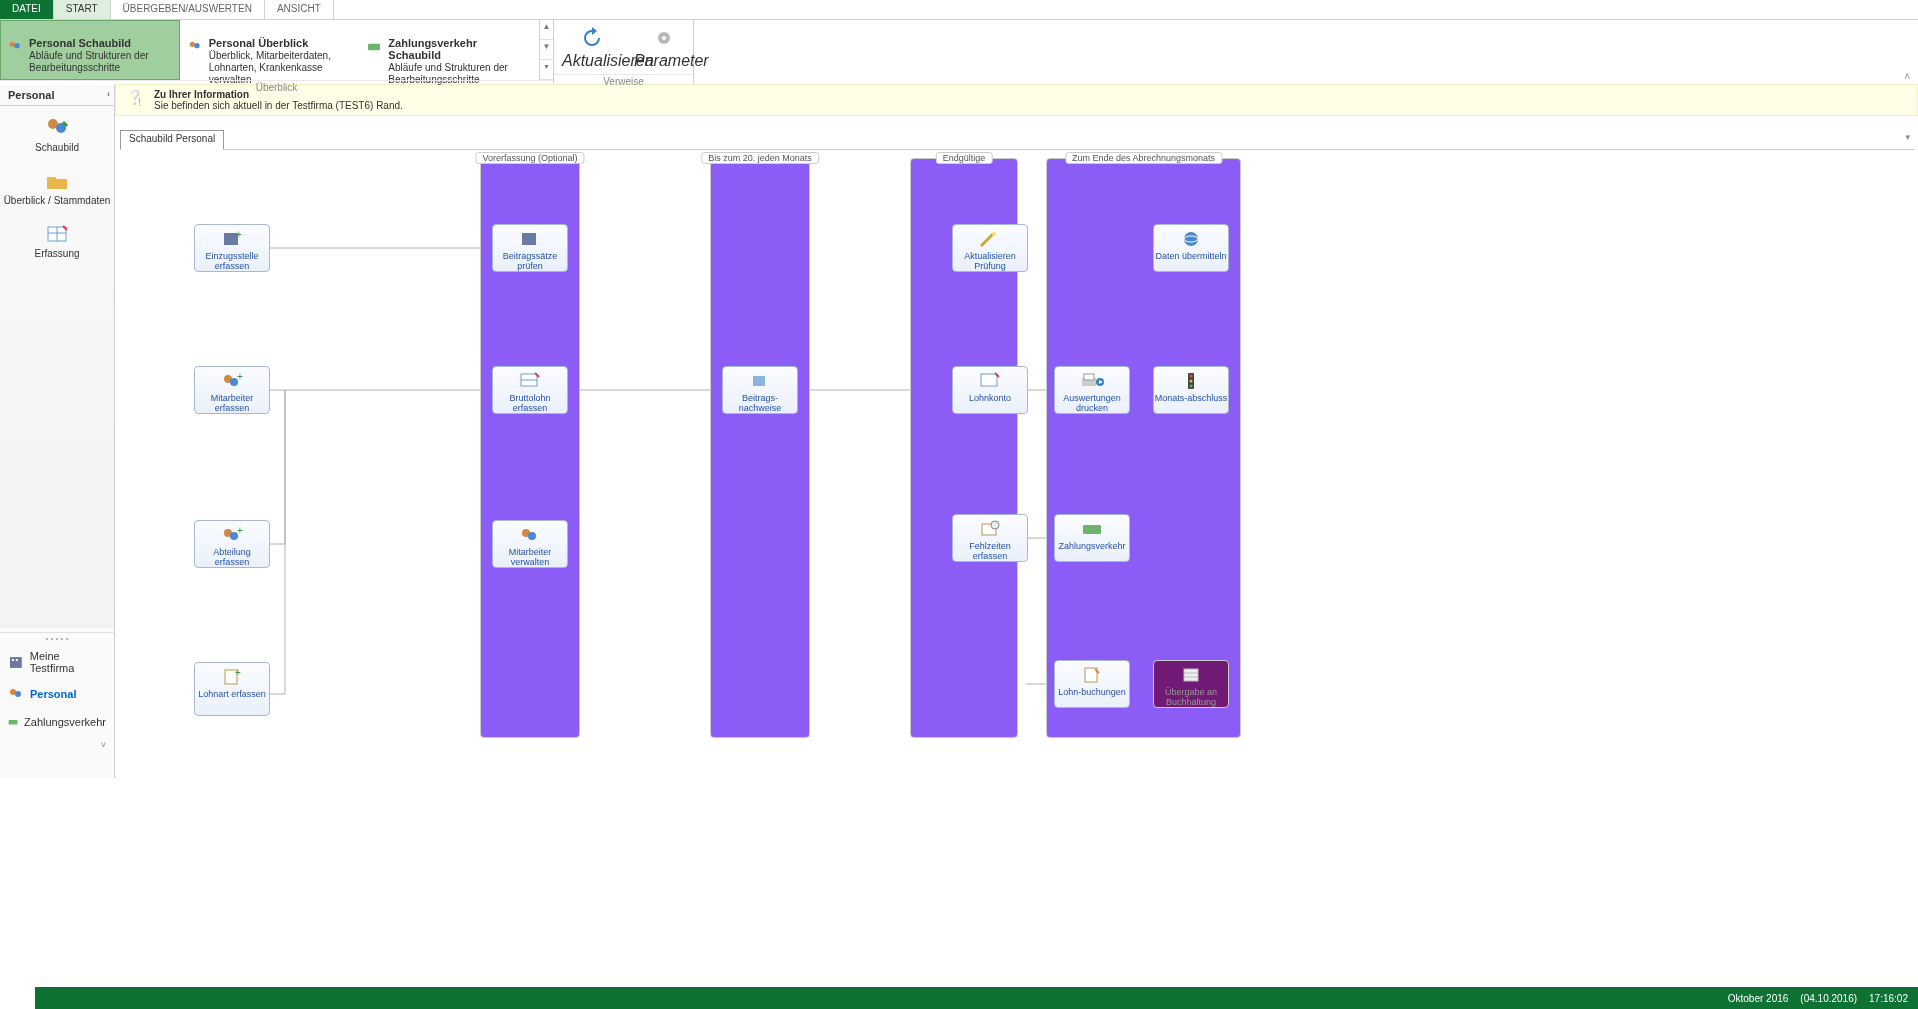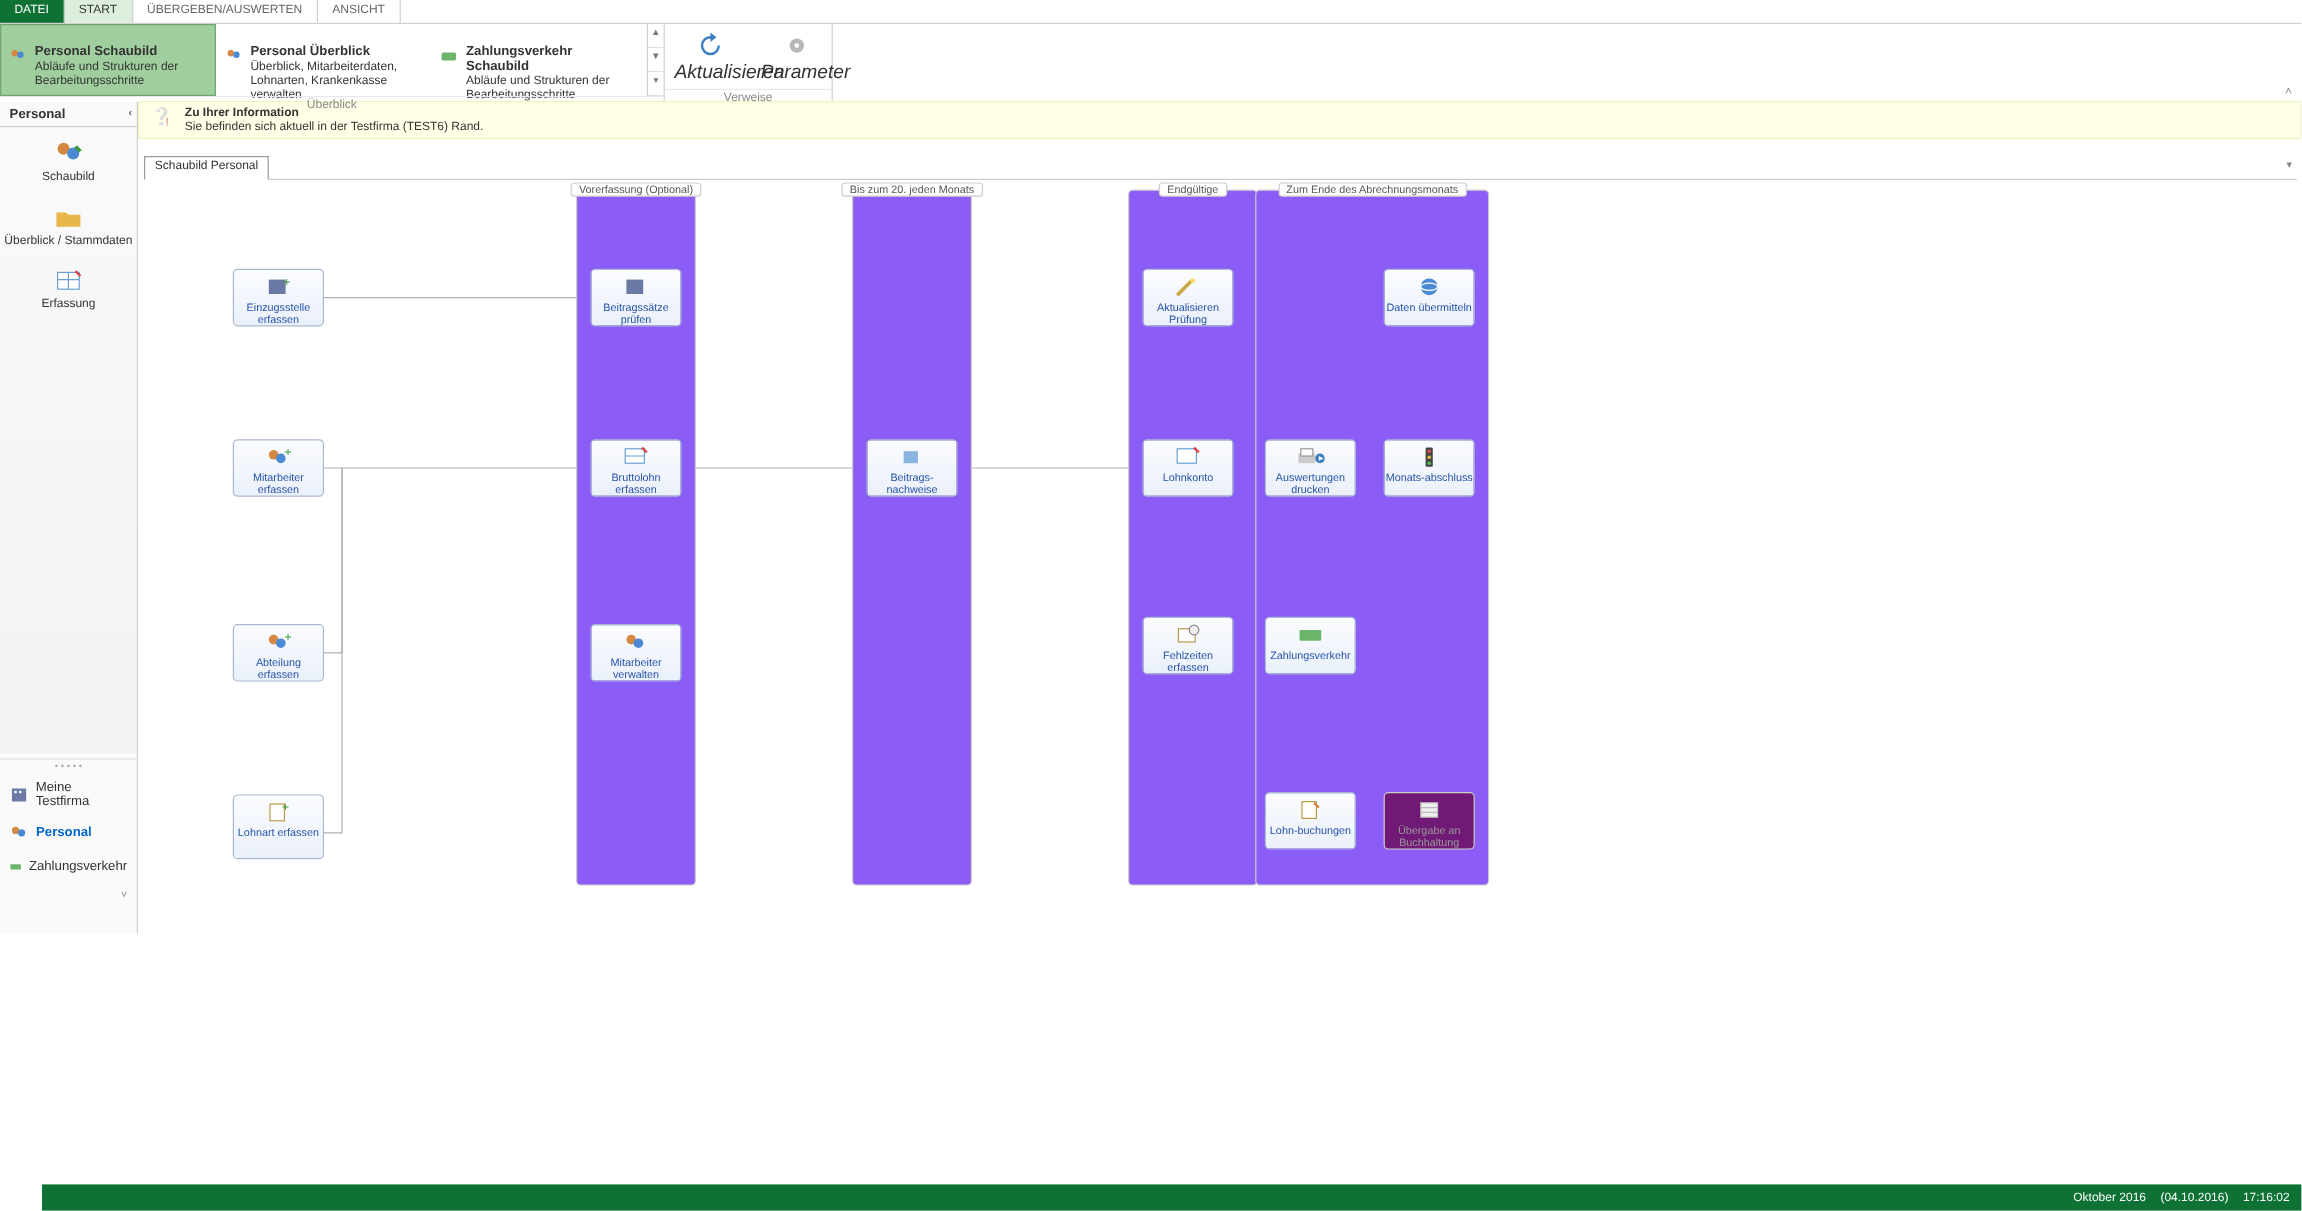--- a/index.html
+++ b/index.html
@@ -238,21 +238,21 @@
       <line x1="938" y1="526" x2="962" y2="526" marker-end="url(#ah)"></line>
       <line x1="836" y1="526" x2="862" y2="526" marker-end="url(#ah)"></line>
     </svg>
 
     <div class="column" style="left:290px; width:100px; height:580px;">
         <div class="col-title">Vorerfassung (Optional)</div>
       </div>
     <div class="column" style="left:520px; width:100px; height:580px;">
         <div class="col-title">Bis zum 20. jeden Monats</div>
       </div>
-    <div class="column" style="left:750px; width:108px; height:580px;">
+    <div class="column" style="left:720px; width:108px; height:580px;">
         <div class="col-title">Endgültige</div>
       </div>
     <div class="column" style="left:856px; width:195px; height:580px;">
         <div class="col-title">Zum Ende des Abrechnungsmonats</div>
       </div>
 
     <div class="node" style="left:4px; top:66px;"><div class="nicon">
           <svg width="22" height="18">
             <rect x="3" y="3" width="14" height="12" fill="#6a7aa4"></rect>
             <text x="15" y="8" font-size="10" fill="#3a9a3a">+</text>

